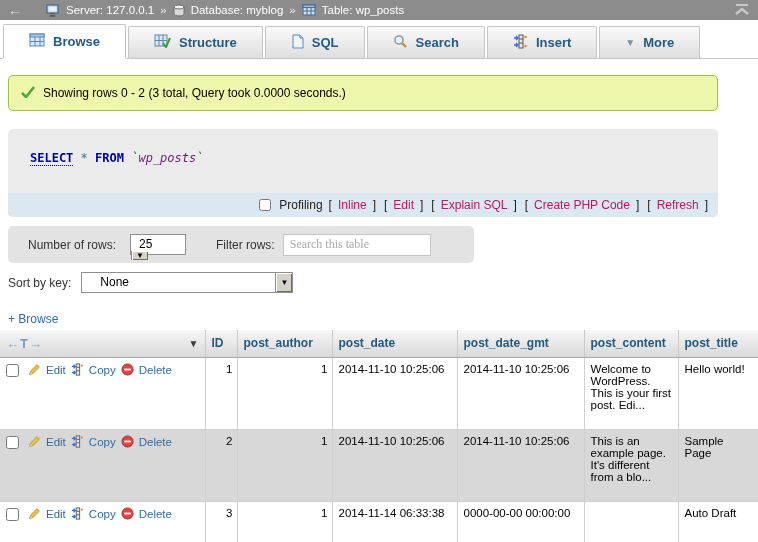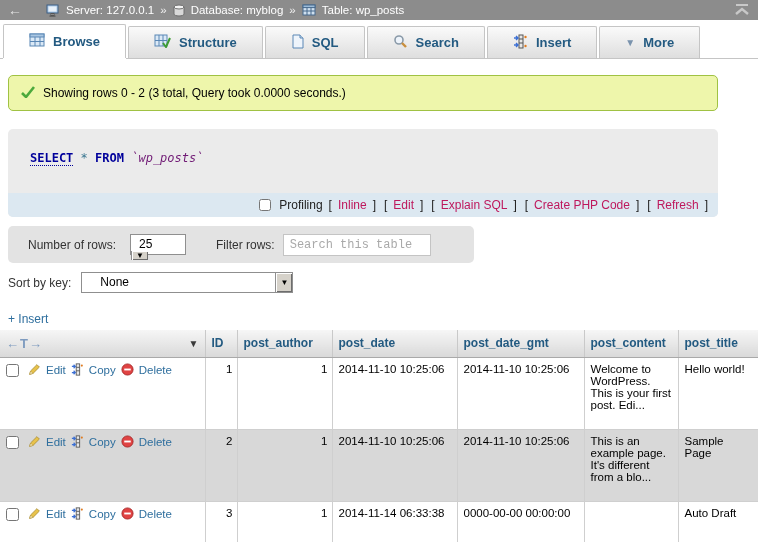--- a/index.html
+++ b/index.html
@@ -56,21 +56,21 @@
     font-size:12px; color:#333; padding-left:20px; }
   .fake-select { display:inline-flex; align-items:stretch; background:#fff;
     border:1px solid #8f8f8f; height:21px; cursor:pointer; }
   .fake-select .val { padding:2px 10px 0 8px; font-size:12px; color:#000; }
   .fake-select .btn { width:17px; background:#d6d2ca;
     border-left:1px solid #8f8f8f; display:flex; align-items:center;
     justify-content:center; font-size:8px; color:#000;
     box-shadow:inset 1px 1px 0 #fff, inset -1px -1px 0 #6d6d6d; }
   .filter-input { width:148px; height:22px; border:1px solid #c4c4c4;
     font-size:12px; padding:0 6px; color:#7f1d1d;
-    font-family:Liberation Mono, monospace; }
+    font-family:Liberation Serif, serif; }
   .filter-input::placeholder { color:#a9a9a9; }
 
   
   .sortrow { position:absolute; top:272px; left:8px; display:flex;
     align-items:center; font-size:12px; color:#333; }
   .sortrow .fake-select { width:212px; justify-content:space-between;padding-left:10px; }
 
   .options-link { position:absolute; top:312px; left:8px; font-size:12px;
     color:#2f6f9e; cursor:pointer; }
 
@@ -236,21 +236,21 @@
 </div>
 
 <div class="sortrow">
   <span>Sort by key:</span>
   <span class="fake-select" style="margin-left:10px;">
     <span class="val">None</span>
     <span class="btn">▼</span>
   </span>
 </div>
 
-<div class="options-link">+ Insert</div>
+<div class="options-link">+ Browse</div>
 
 <table class="grid">
   <colgroup>
     <col style="width:205px">
       <col style="width:32px">
       <col style="width:95px">
     <col style="width:125px">
       <col style="width:127px">
       <col style="width:94px">
     <col style="width:80px">

